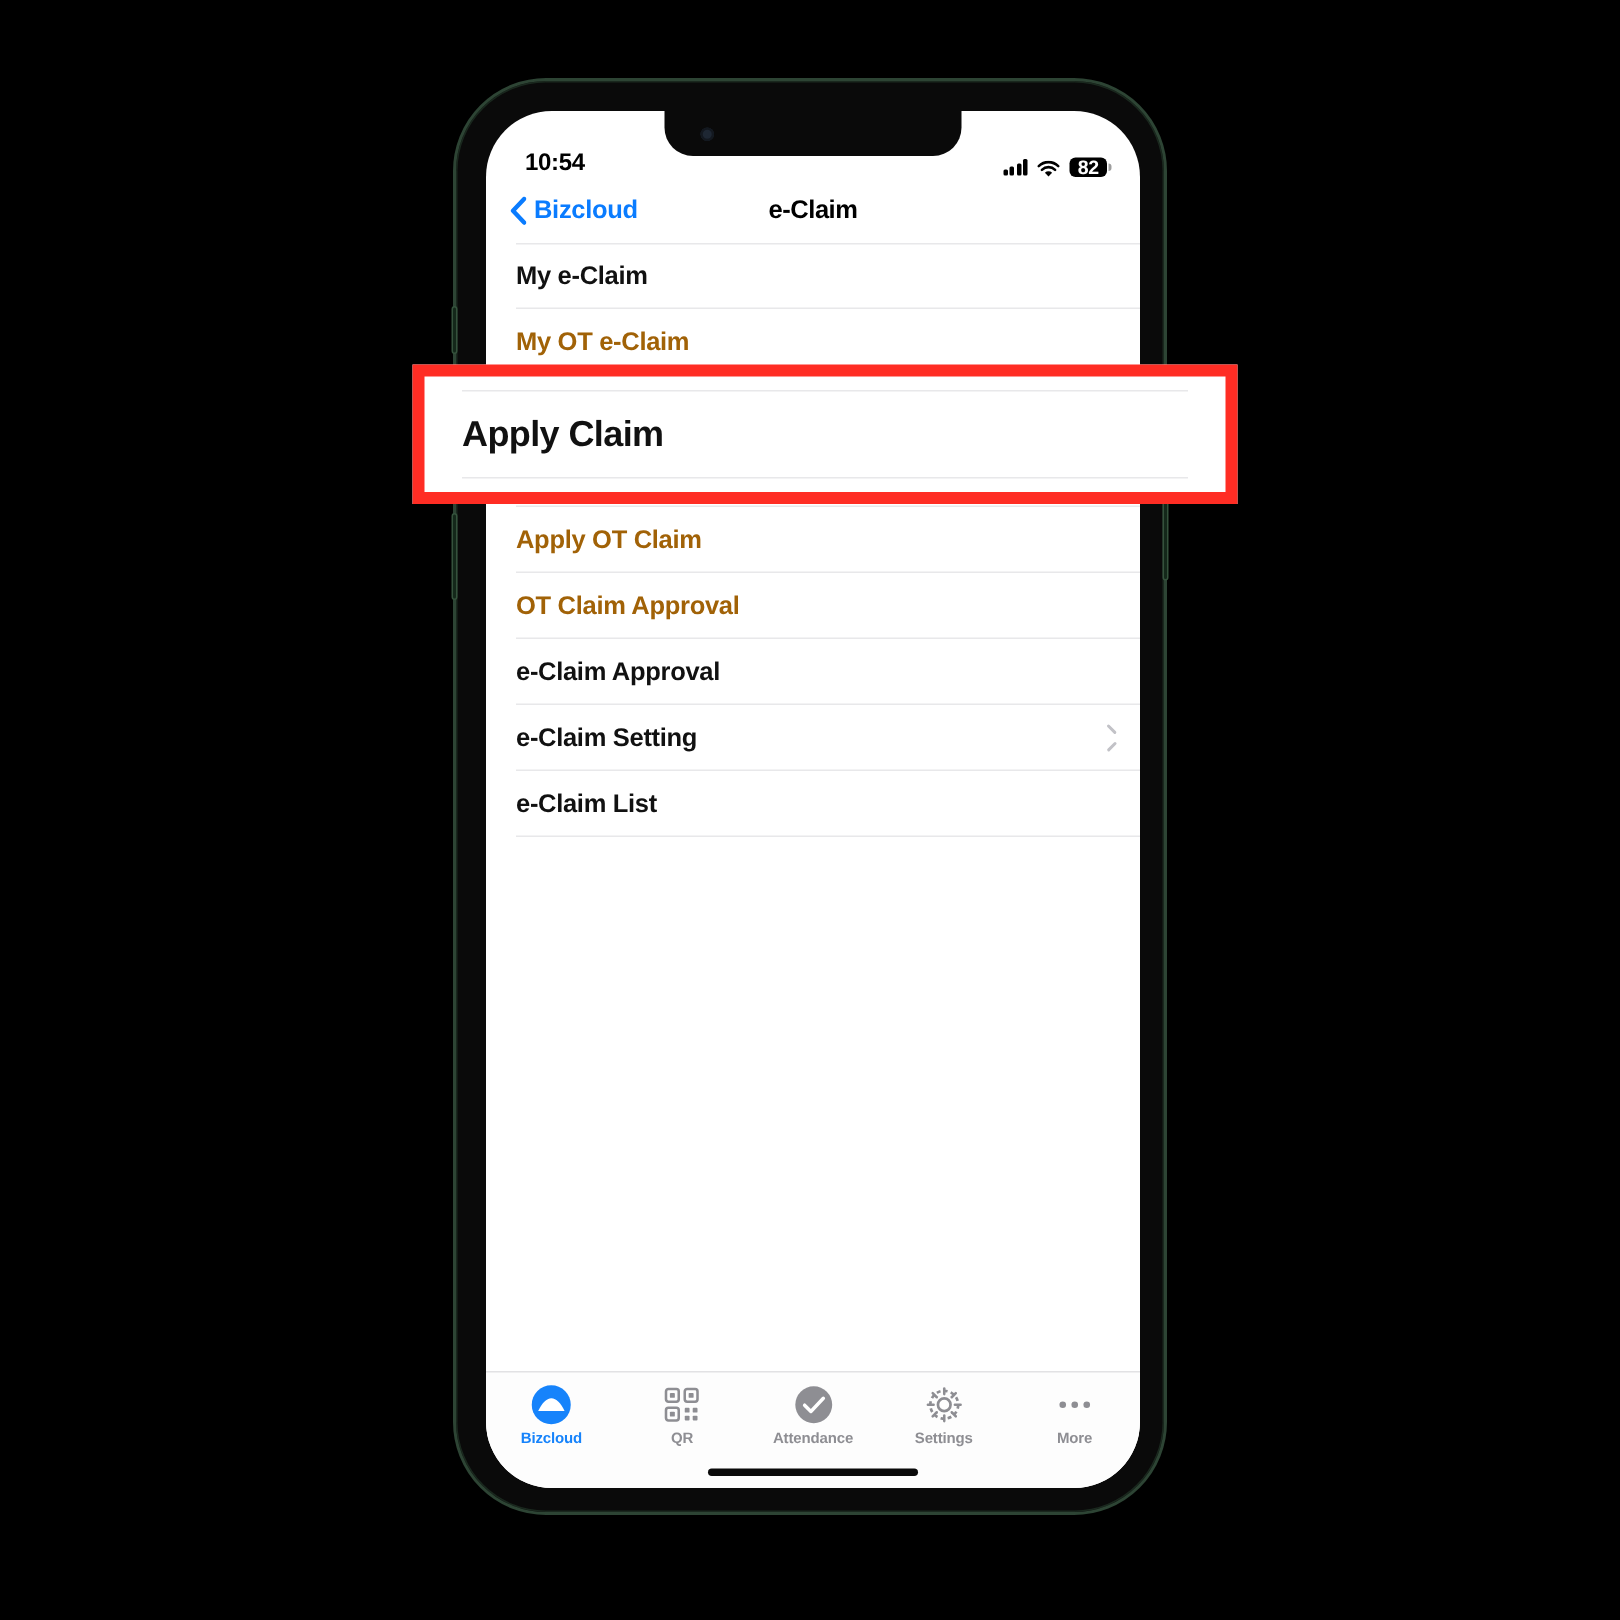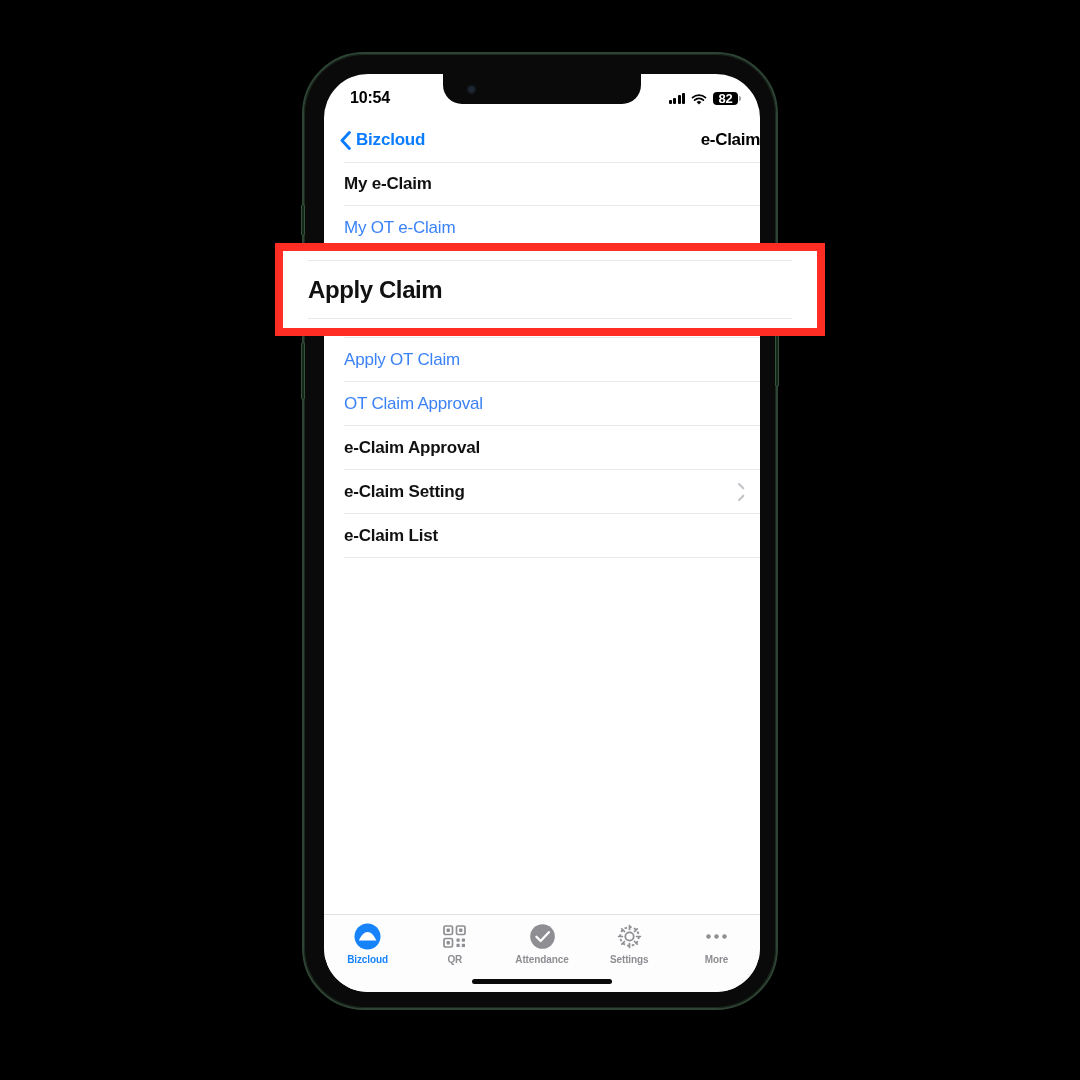--- a/index.html
+++ b/index.html
@@ -56,21 +56,21 @@
   .notch-cam {
     position: absolute; left: 24px; top: 11px;
     width: 9px; height: 9px; border-radius: 50%;
     background: #1e2733;
     box-shadow: inset 0 0 0 1.5px #13181f;
   }
 
   
   .statusbar {
     position: relative; height: 44px;
-    display: flex; align-items: center;
+    display: flex; align-items: flex-end;
     padding: 0 22px 0 26px;
     z-index: 30;
   }
   .sb-time {
     font-size: 16px; font-weight: bold; color: #000;
     letter-spacing: -0.2px; margin-top: 4px;
   }
   .sb-right {
     margin-left: auto; display: flex; align-items: center; gap: 6px;
     margin-top: 4px;
@@ -106,41 +106,41 @@
   }
   .nav-back {
     display: flex; align-items: center; gap: 5px;
     color: #0a7cff; cursor: pointer;
   }
   .nav-chev {
     width: 11px; height: 19px; position: relative; flex: none;
   }
   .nav-back-label { font-size: 17px; font-weight: 600; letter-spacing: -0.2px; }
   .nav-title {
-    position: absolute; left: 0; right: 0; text-align: right;
+    position: absolute; left: 0; right: 0; text-align: center;
     font-size: 17px; font-weight: bold; color: #000;
     letter-spacing: -0.3px; pointer-events: none;
   }
 
   
   .list { position: relative; }
   .row {
     position: relative;
     height: 44px;
     display: flex; align-items: center;
     margin-left: 20px;
     padding-right: 16px;
     border-bottom: 1px solid #e8e8ea;
   }
   .row:first-child { border-top: 1px solid #e8e8ea; }
   .row-label {
     font-size: 17px; font-weight: bold; letter-spacing: -0.2px;
     color: #111;
   }
-  .row.dim .row-label { color: #3b82f6; font-weight: normal; }
+  .row.dim .row-label { color: #a16207; font-weight: bold; }
   .row-chev {
     margin-left: auto; width: 9px; height: 15px; position: relative;
   }
   .row-chev::before, .row-chev::after {
     content: ""; position: absolute; left: 1px;
     width: 8px; height: 1.8px; background: #c2c2c7; border-radius: 1px;
   }
   .row-chev::before { top: 4px;  transform: rotate(45deg);  transform-origin: right center; }
   .row-chev::after  { top: 9.6px; transform: rotate(-45deg); transform-origin: right center; }
 

